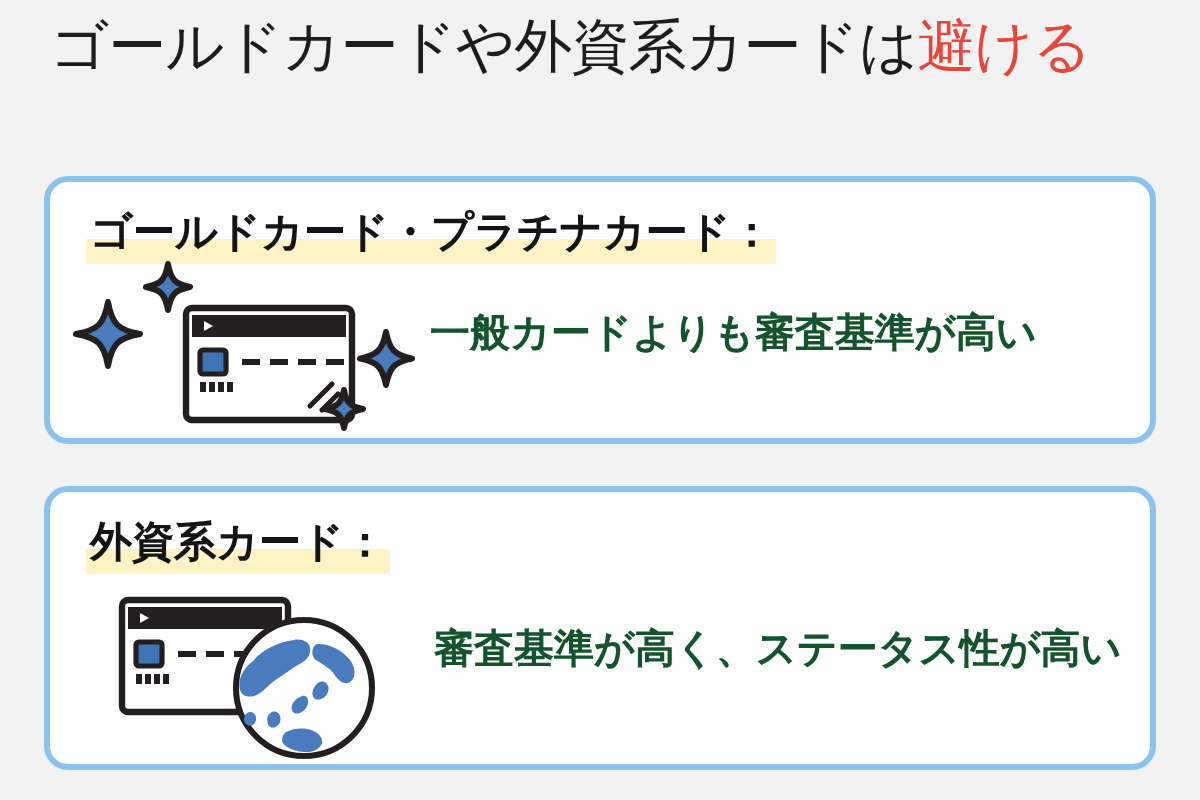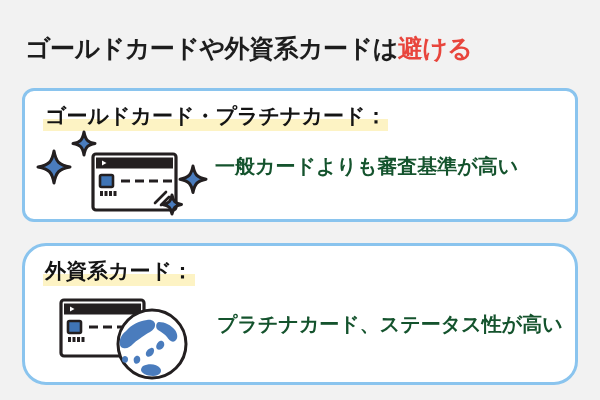--- a/index.html
+++ b/index.html
@@ -18,45 +18,45 @@
     position: relative;
     width: 600px;
     height: 400px;
     box-sizing: border-box;
   }
 
   
   .title {
     position: absolute;
     left: 25px;
-    top: 28px;
+    top: 4px;
     width: 560px;
-    font-size: 25px;
-    font-weight: bold;
+    font-size: 29px;
+    font-weight: normal;
     letter-spacing: -0.5px;
     color: #1d1d1d;
     white-space: nowrap;
     line-height: 40px;
   }
   .title .accent {
     color: #e8453c;
   }
 
   
   .panel {
     position: absolute;
     left: 22px;
     width: 556px;
     box-sizing: border-box;
     background: #ffffff;
     border: 3px solid #8ac4ee;
     border-radius: 12px;
   }
   .panel-1 { top: 88px; height: 134px; }
-  .panel-2 { top: 243px; height: 142px; border-radius: 24px; }
+  .panel-2 { top: 243px; height: 142px; }
 
   
   .panel-heading {
     position: absolute;
     left: 18px;
     top: 10px;
     font-size: 21px;
     font-weight: bold;
     color: #141414;
     white-space: nowrap;
@@ -64,20 +64,21 @@
   }
   .panel-heading .hl {
     display: inline;
     background: linear-gradient(
         to bottom,
         rgba(253,243,196,0) 0%,
         rgba(253,243,196,0) 56%,
         #fdf3c4 56%,
         #fdf3c4 100%);
     padding: 0 2px 4px 2px;
+    font-family: Liberation Serif, serif;
   }
 
   
   .panel-desc {
     position: absolute;
     font-size: 20px;
     font-weight: bold;
     color: #14532d;
     white-space: nowrap;
     letter-spacing: 0px;
@@ -189,16 +190,16 @@
             <path d="M103 47 C106 46 108 49 107 52 C106 55 102 57 100 55 C98 53 100 48 103 47 Z"></path>
             <path d="M94 54 C97 53 98 57 96 60 C94 63 90 64 89 61 C88 58 91 55 94 54 Z"></path>
             <path d="M79 62 C82 61 84 64 83 67 C82 70 78 71 77 68 C76 65 77 63 79 62 Z"></path>
             <path d="M86 72 C92 69 100 70 103 74 C106 78 102 82 96 82 C90 82 84 79 84 76 C84 74 85 73 86 72 Z"></path>
             <path d="M68 62 C71 62 72 66 70 68 C68 70 65 68 65 66 C65 64 66 62 68 62 Z"></path>
           </g>
         </g>
       </svg>
     </div>
 
-    <div class="panel-desc">プラチナカード、ステータス性が高い</div>
+    <div class="panel-desc">審査基準が高く、ステータス性が高い</div>
   </div>
 
 </div>
 
 </body></html>

